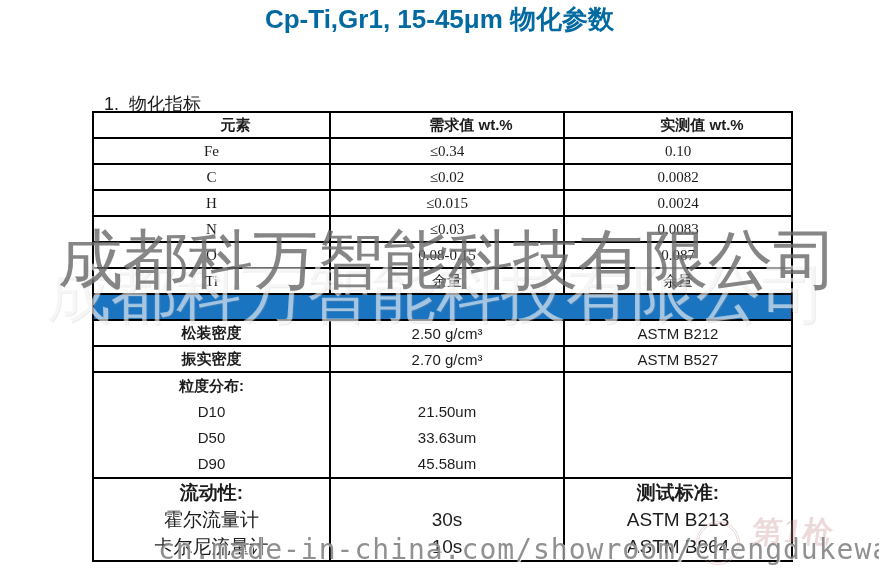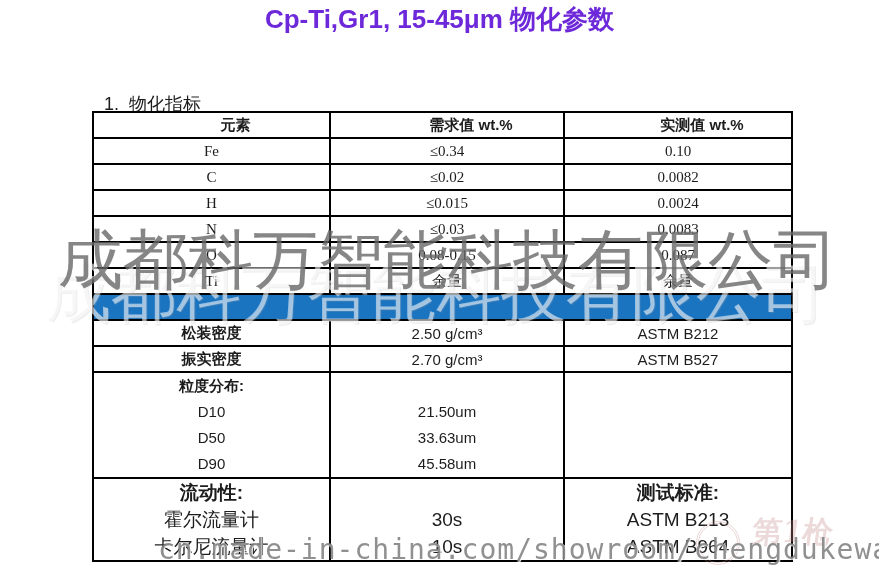--- a/index.html
+++ b/index.html
@@ -12,21 +12,21 @@
     font-family: "Liberation Sans", sans-serif;
     color: #1c1c1c;
   }
   .doc-title {
     position: absolute;
     top: 2px; left: 0;
     width: 879px;
     text-align: center;
     font-size: 26px;
     font-weight: 700;
-    color: #6d28d9;
+    color: #0369a1;
   }
   .section-label {
     position: absolute;
     top: 92px; left: 104px;
     font-size: 18px;
     white-space: pre;
   }
   table.spec {
     position: absolute;
     left: 92px; top: 111px;

